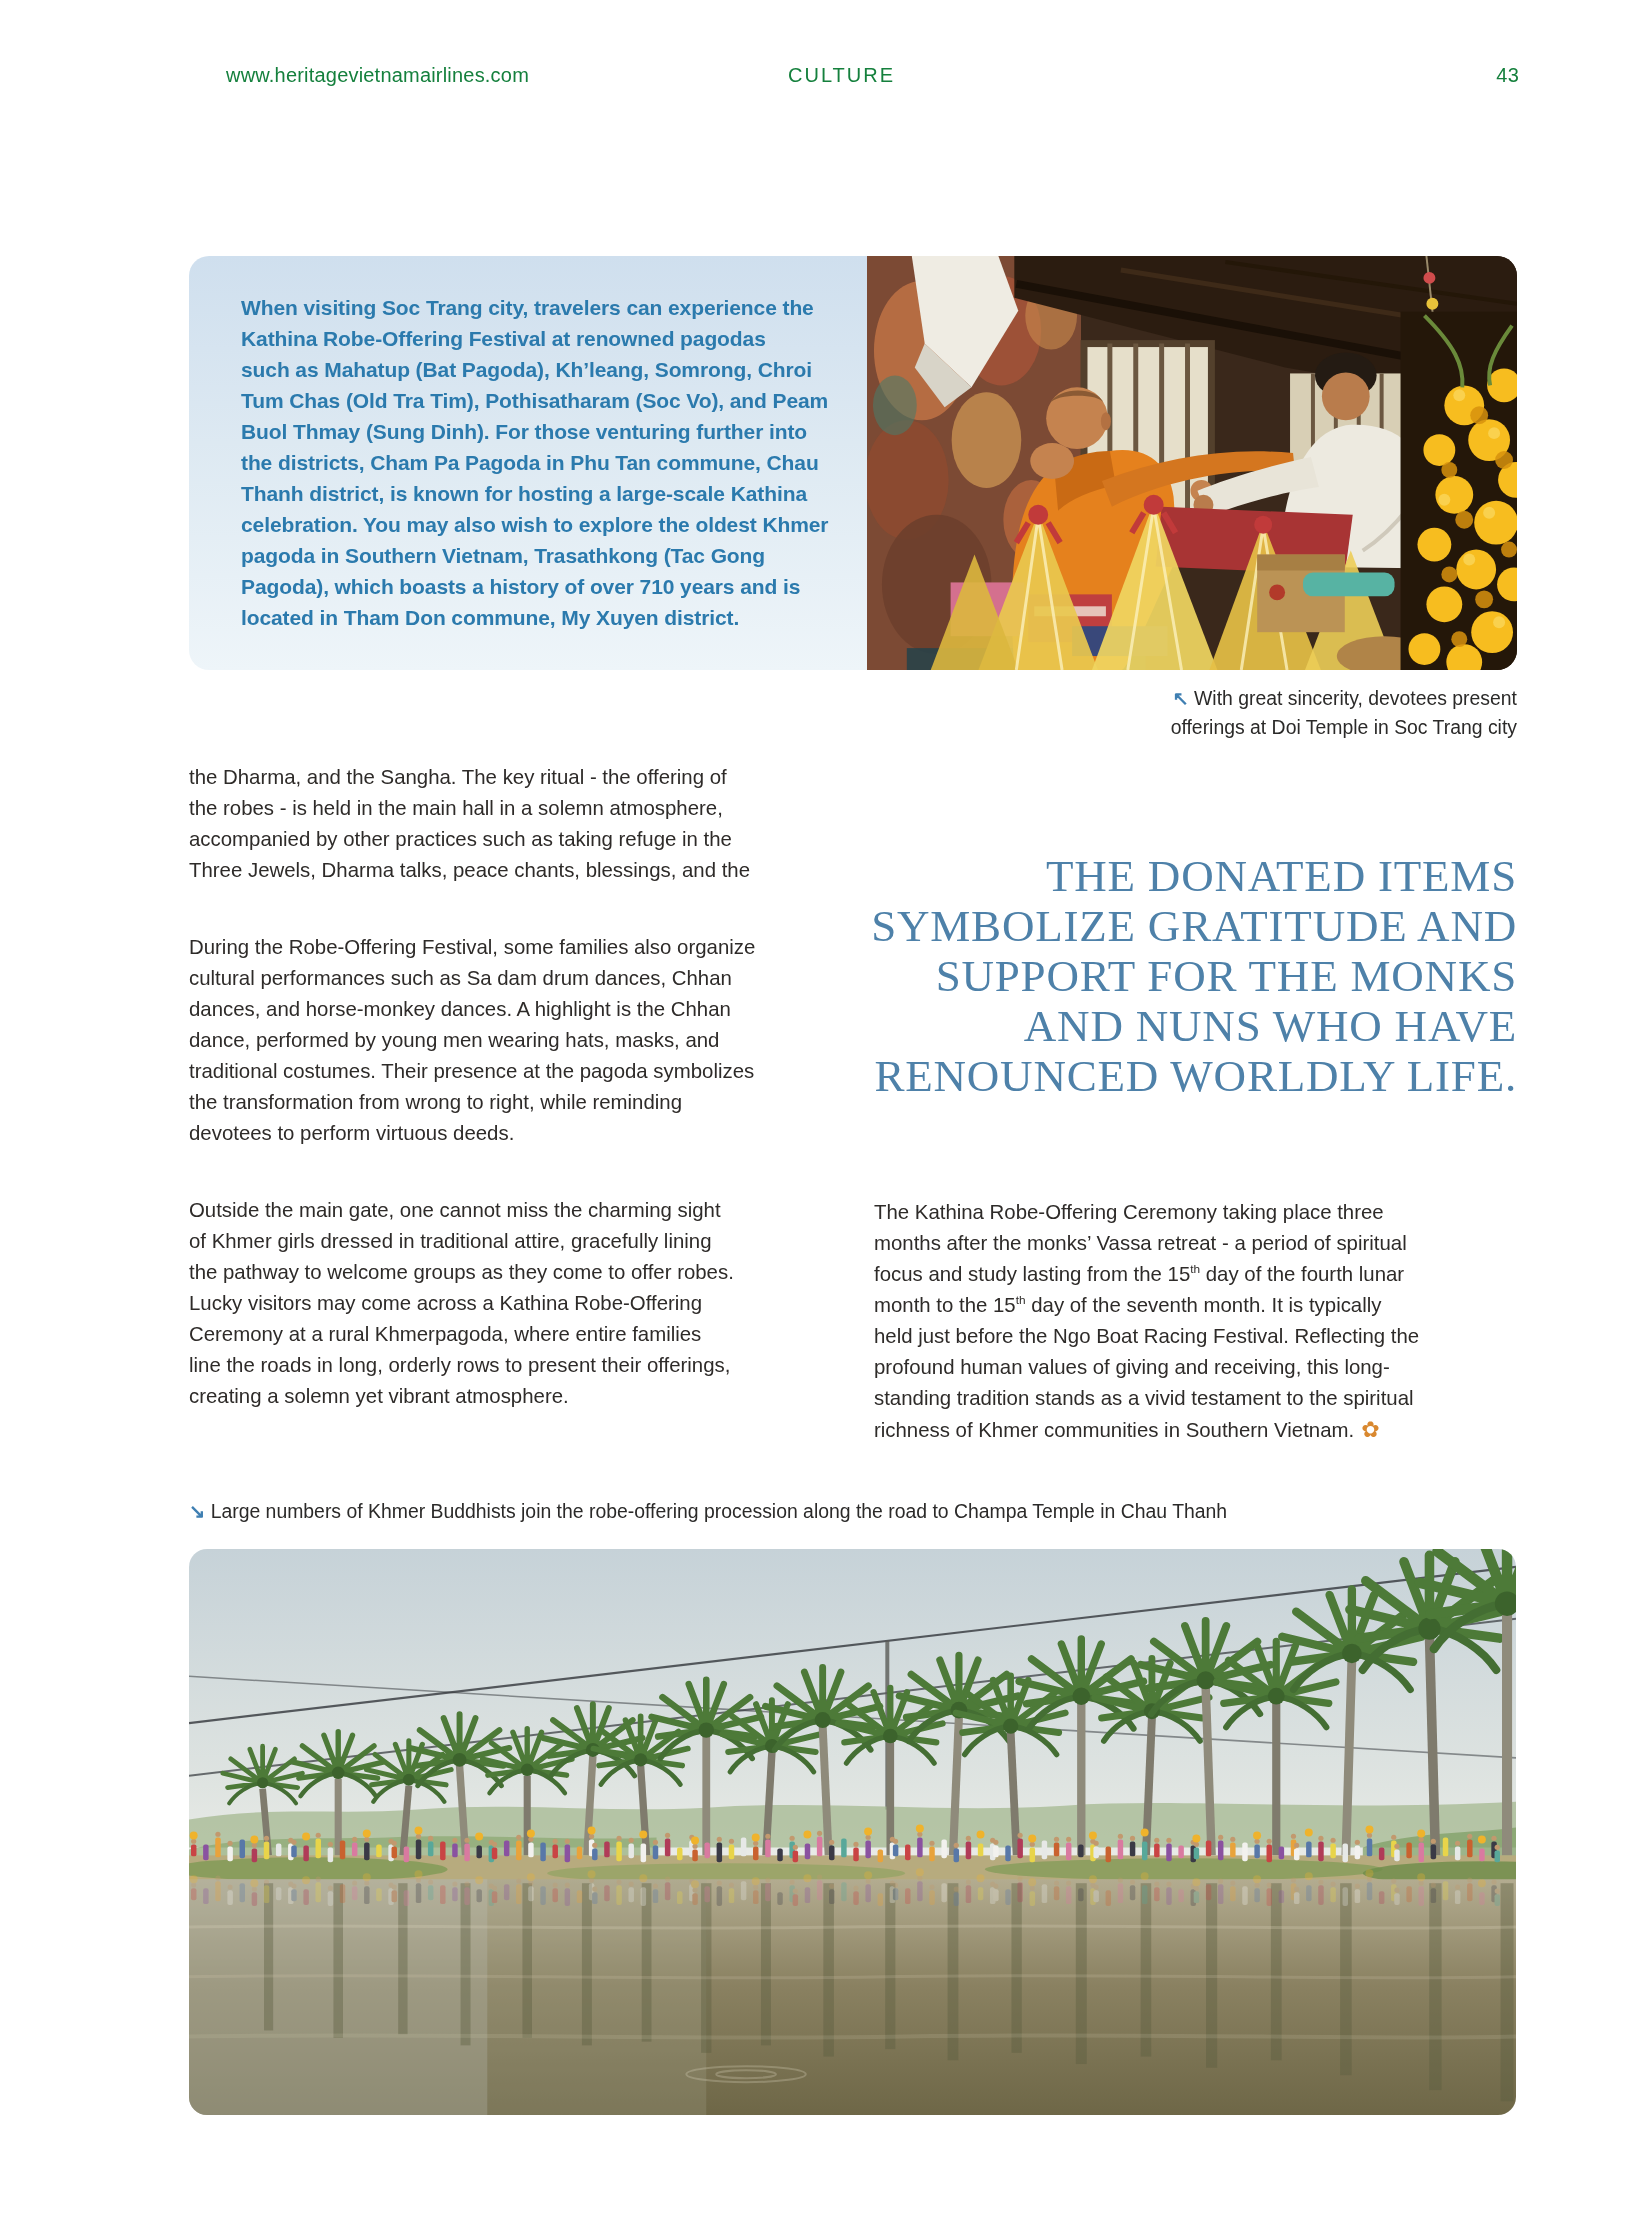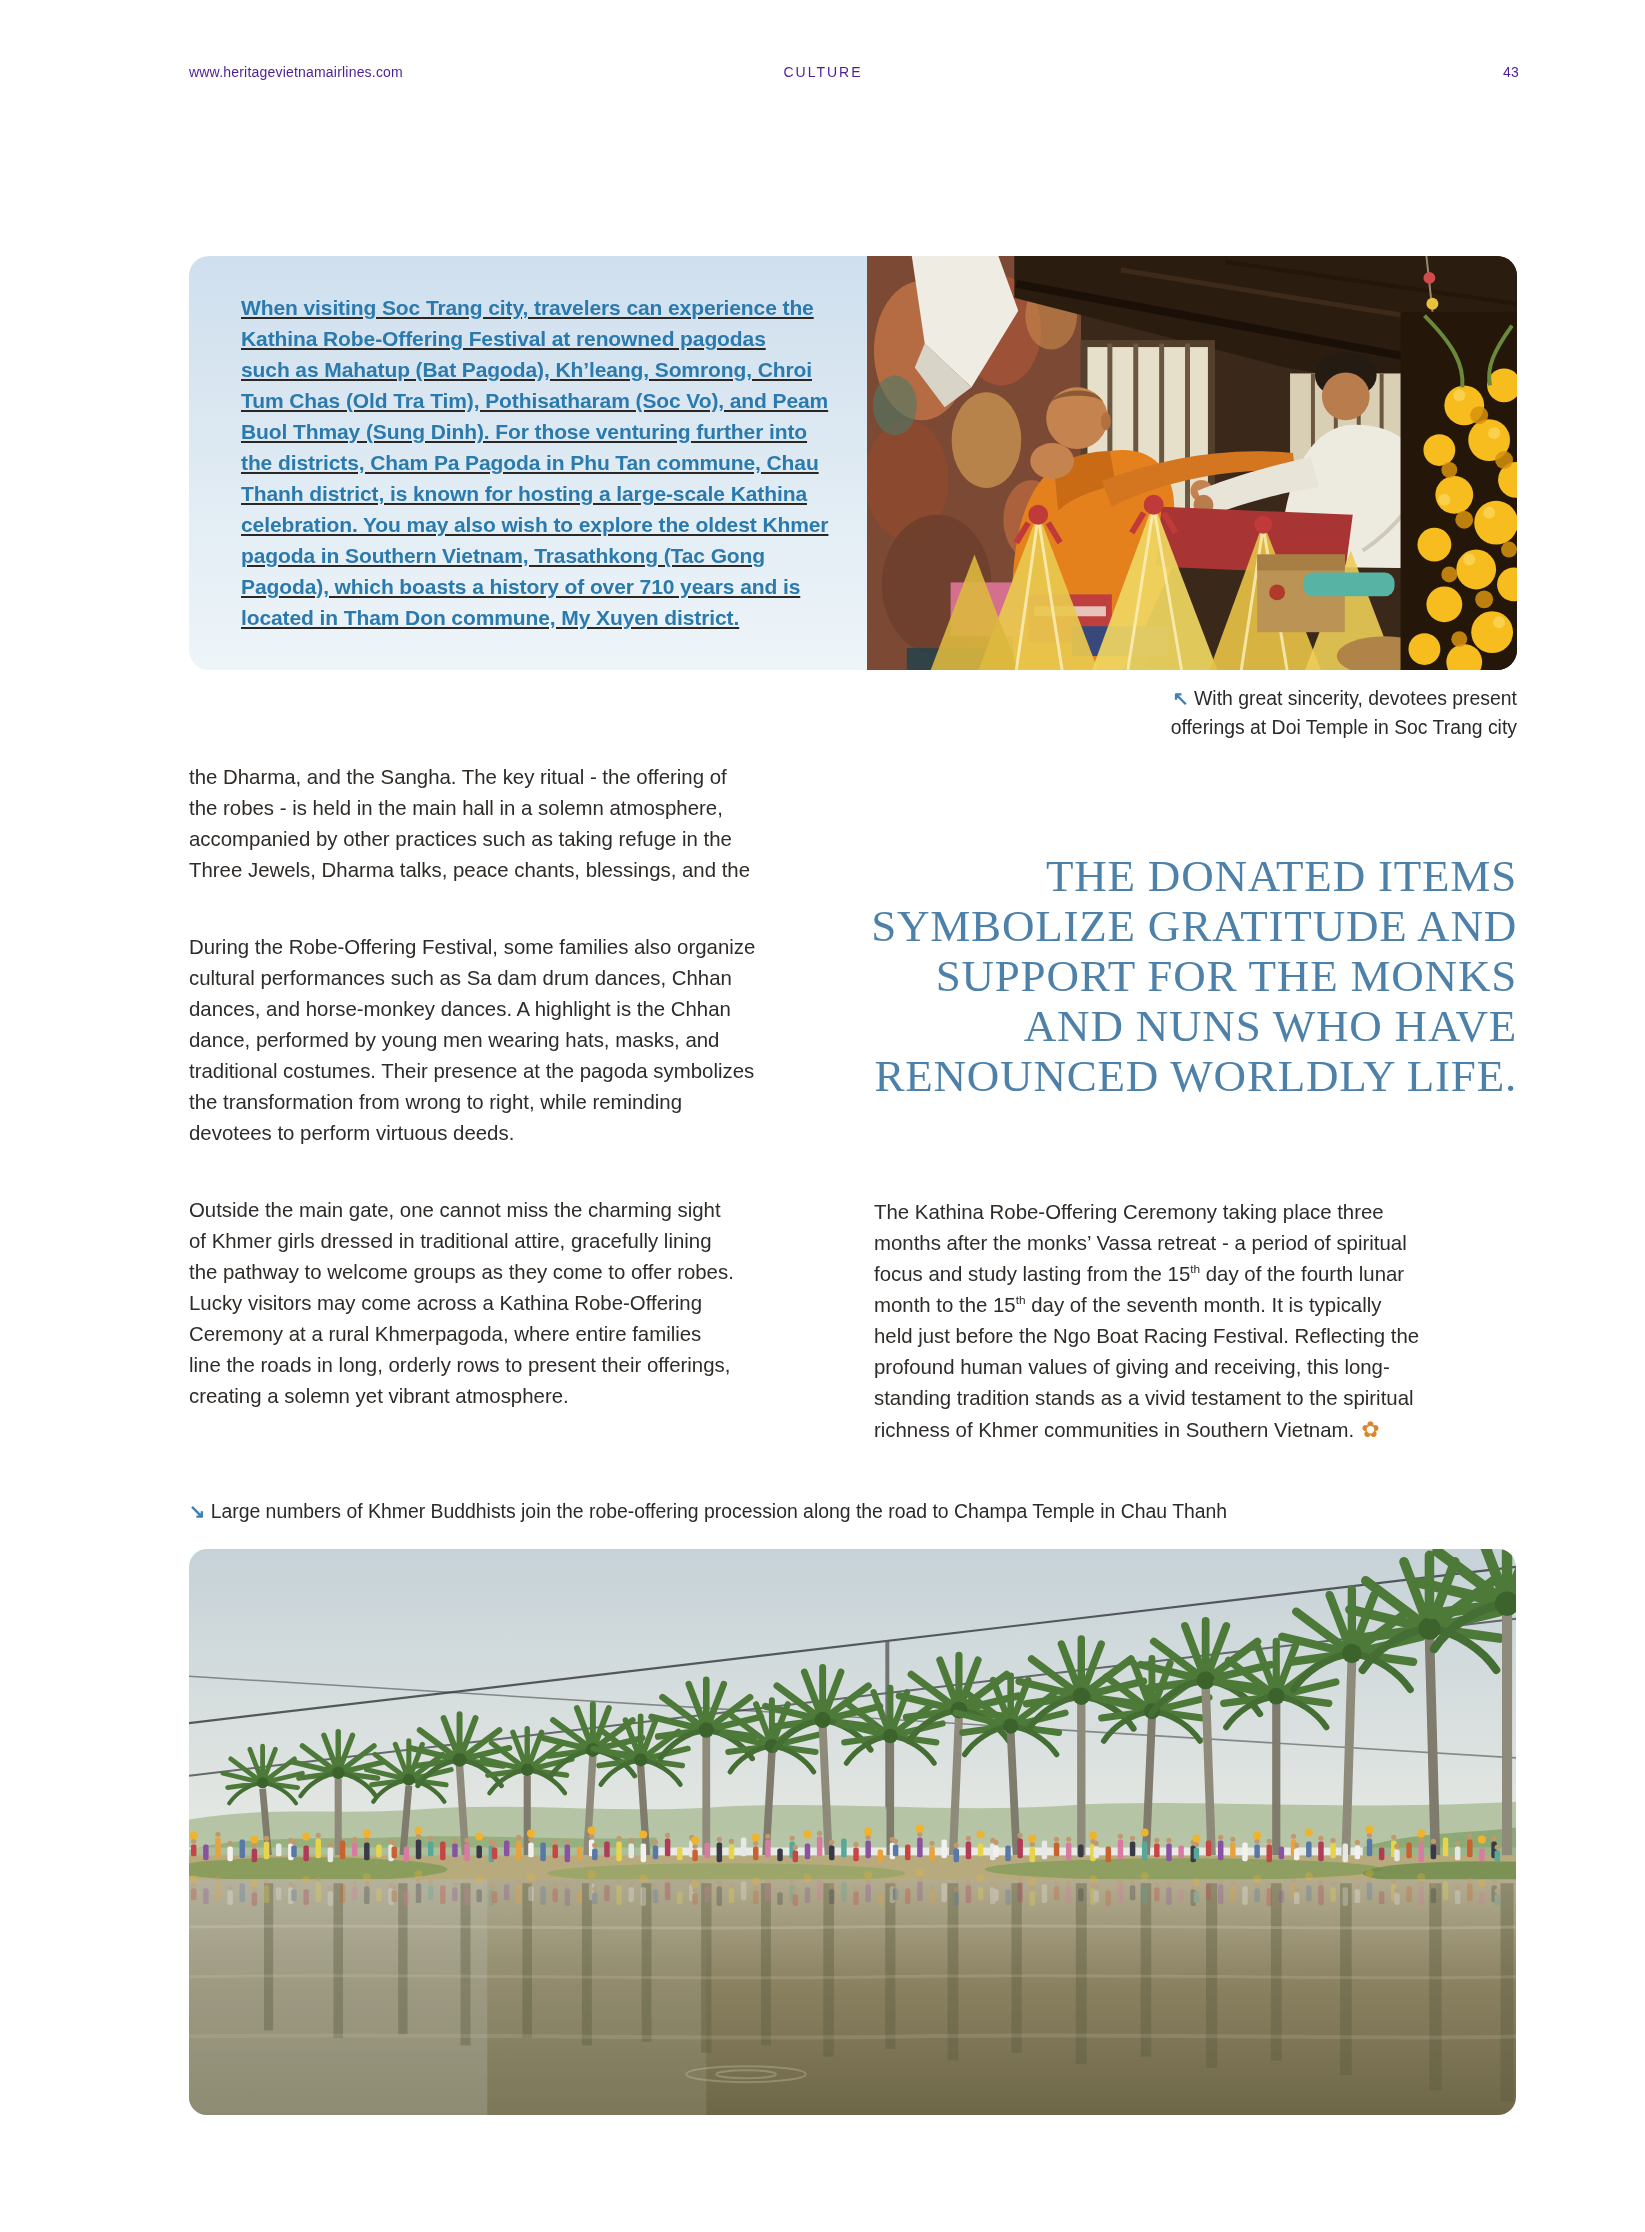--- a/index.html
+++ b/index.html
@@ -1,28 +1,28 @@
 <!DOCTYPE html>
 <html><head>
 <meta charset="utf-8">
 <style>
   html,body{margin:0;padding:0;background:#ffffff;}
   .page{position:relative;width:1646px;height:2233px;background:#ffffff;overflow:hidden;
         font-family:"Liberation Sans",sans-serif;color:#2a2725;}
   .abs{position:absolute;}
   .tl{white-space:nowrap;}
   
-  .hdr{top:64px;font-size:14px;color:#4c1d95;letter-spacing:0.2px;}
+  .hdr{top:64px;font-size:20px;color:#15803d;letter-spacing:0.2px;margin-left:37px;}
   .hdr-left{left:189px;}
   .hdr-center{left:0;right:0;text-align:center;letter-spacing:2px;}
   .hdr-right{right:127px;text-align:left;}
   
   .info-box{left:189px;top:256px;width:678px;height:414px;border-radius:20px 0 0 20px;
             background:linear-gradient(180deg,#cfdfee 0%,#dde9f2 45%,#eef5f9 100%);
-            box-sizing:border-box;padding:36px 0 9px 52px;text-decoration:underline;}
+            box-sizing:border-box;padding:36px 0 9px 52px;}
   .info-box .tl{font-size:21px;line-height:31px;font-weight:700;color:#2b7aad;letter-spacing:-0.1px;}
   
   .photo-top{left:867px;top:256px;width:650px;height:414px;border-radius:0 20px 20px 0;overflow:hidden;}
   .photo-top svg,.photo-bottom svg{display:block;width:100%;height:100%;}
   
   .caption{font-size:19.4px;line-height:29px;color:#2b2a29;}
   .caption .cap-arrow{color:#3f7fb2;font-weight:700;}
   .cap-top{right:129px;top:684px;text-align:right;}
   .cap-bottom{left:189px;top:1497px;}
   

